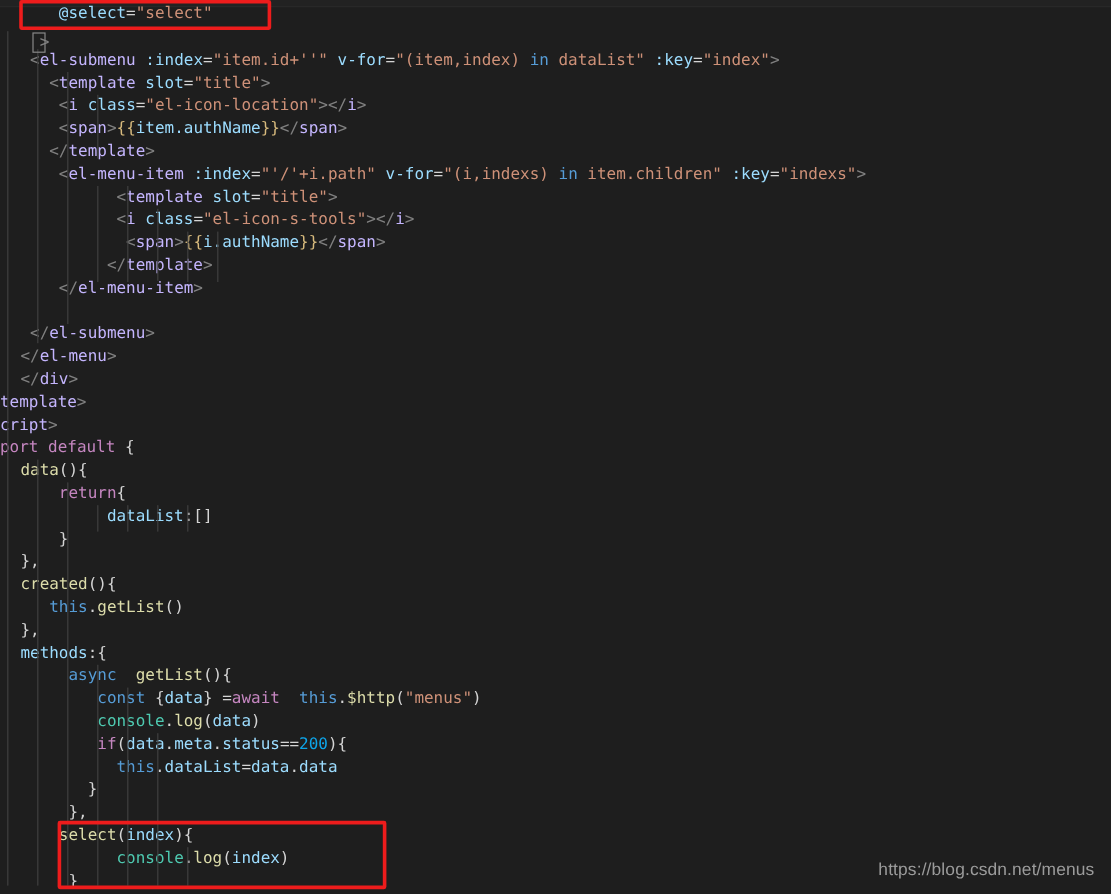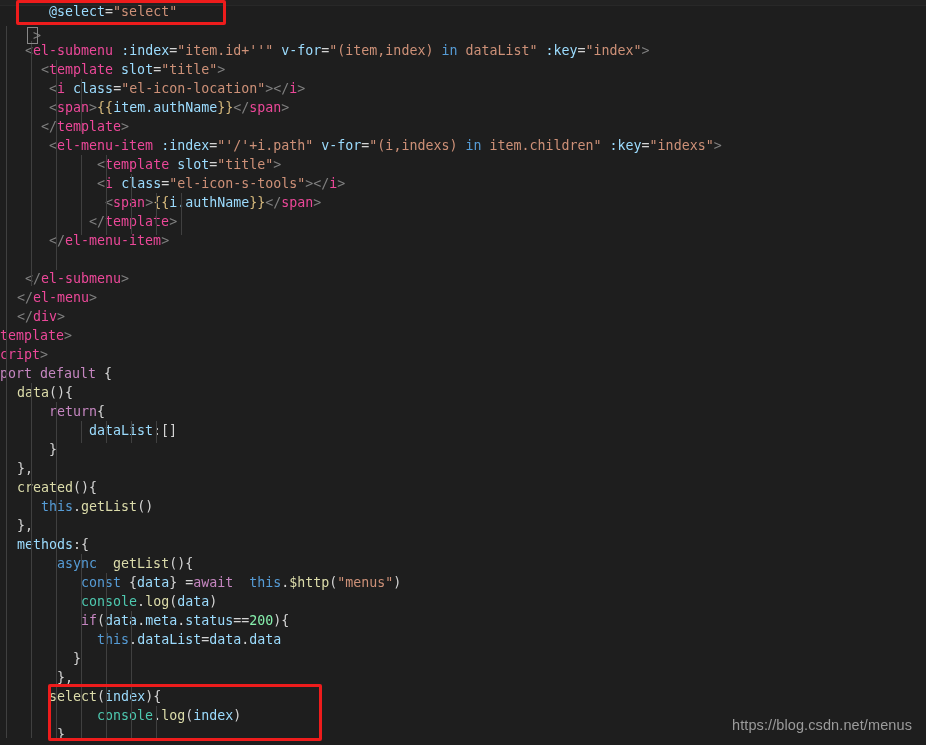--- a/index.html
+++ b/index.html
@@ -40,30 +40,30 @@
     box-sizing:border-box;border-radius:2px;
     pointer-events:none;
   }
   .watermark{
     position:absolute;right:14px;bottom:10px;
     color:#9b9b9b;font-size:14.5px;
     font-family:"Liberation Sans","DejaVu Sans",sans-serif;
     letter-spacing:.1px;
   }
   
-  .t-tag{color:#ec4899;margin-top:24px;}
+  .t-tag{color:#c4b5fd;margin-top:24px;}
   .t-tagbr{color:#808080;}
   .t-attr{color:#9cdcfe;}
   .t-str{color:#ce9178;}
   .t-plain{color:#d4d4d4;}
   .t-kw{color:#c586c0;margin-top:40px;}
   .t-kw2{color:#569cd6;}
   .t-fn{color:#dcdcaa;}
   .t-var{color:#9cdcfe;}
-  .t-num{color:#86efac;}
+  .t-num{color:#0ea5e9;}
   .t-mus{color:#4ec9b0;}
   .t-curly{color:#d7ba7d;}
   .t-intrp{color:#9cdcfe;}
 </style>
 </head>
 <body>
 
 <div id="editor">
 
   <div class="topband"></div>

